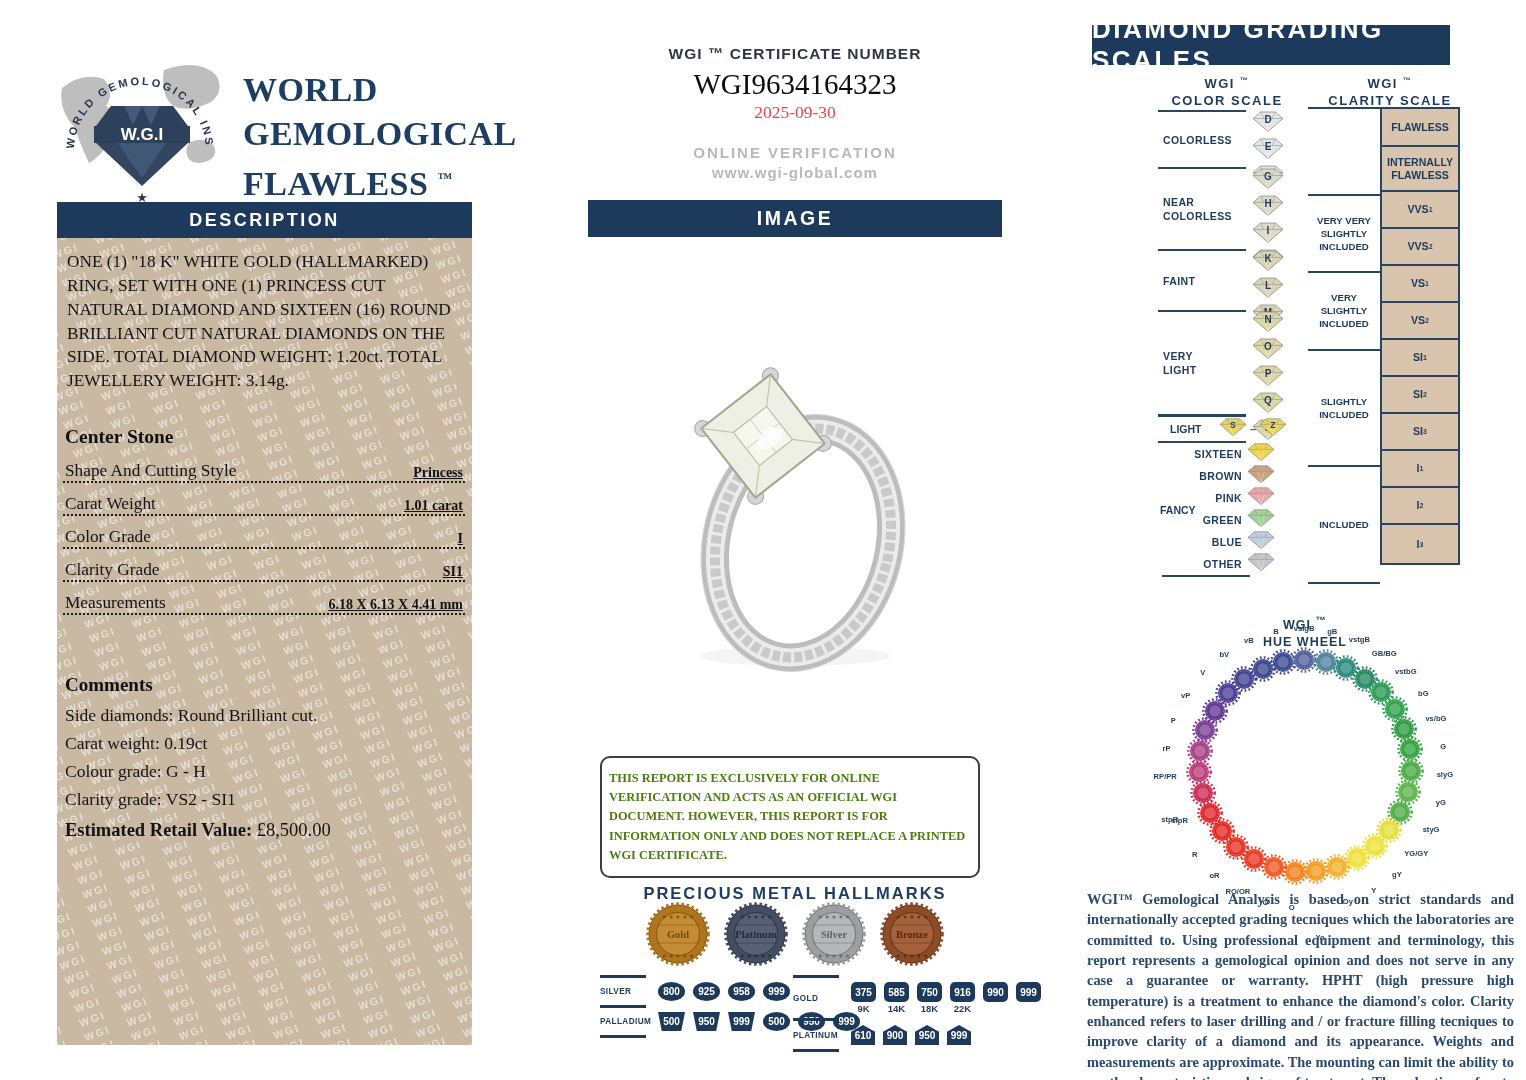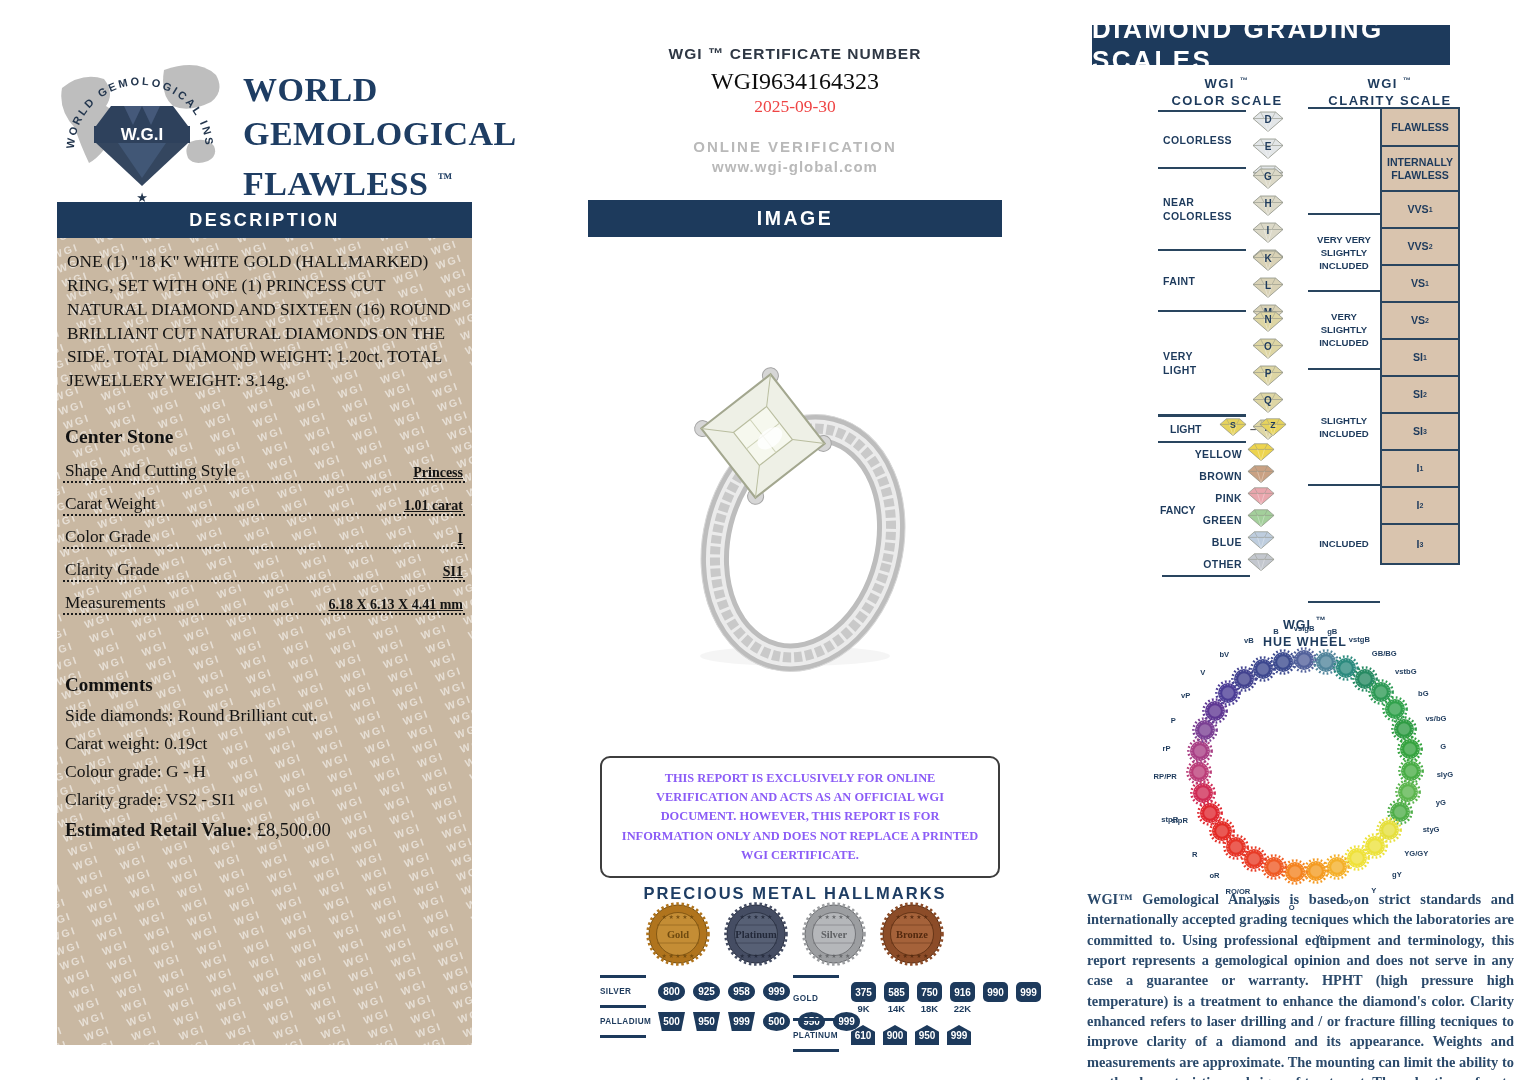--- a/index.html
+++ b/index.html
@@ -25,28 +25,28 @@
   .cs-row{display:flex;justify-content:space-between;align-items:flex-end;border-bottom:2px dotted #1c1c1c;
     height:29px;margin-bottom:2px;font-size:17.3px;color:#141414;padding:0 2px;}
   .cs-row b{font-size:14px;text-decoration:underline;}
   #comments-title{left:8px;top:472px;font-size:19px;font-weight:bold;color:#111;}
   #comments-lines{left:8px;top:499px;font-size:17.5px;line-height:28px;color:#141414;}
   #erv{left:8px;top:618px;font-size:18.5px;color:#141414;}
   #erv b{font-size:18.5px;}
   
   #mid-head{left:585px;top:45px;width:420px;text-align:center;}
   #cert-label{font-family:var(--sans);font-weight:bold;font-size:15.5px;letter-spacing:1px;color:#2e3744;}
-  #cert-number{font-size:24px;color:#0d0d0d;margin-top:5px;}
+  #cert-number{font-size:29px;color:#0d0d0d;margin-top:5px;}
   #cert-date{font-size:17.5px;color:#ef4444;margin-top:1px;}
   #online-verif{font-family:var(--sans);font-weight:bold;font-size:15px;letter-spacing:2px;color:#b9b9b9;margin-top:21px;}
   #website{font-family:var(--sans);font-weight:bold;font-size:15px;letter-spacing:1px;color:#b9b9b9;margin-top:3px;}
   #image-bar{left:588px;top:200px;width:414px;height:37px;font-size:19.5px;letter-spacing:2.5px;}
   #ring-box{left:645px;top:338px;width:310px;height:335px;}
-  #notice-box{left:600px;top:756px;width:362px;border:2px solid #3d3d3d;border-radius:10px;padding:11px 17px;
-    text-align:center;font-weight:bold;font-size:12.4px;line-height:1.55;color:#8b5cf6;}
+  #notice-box{left:600px;top:756px;width:362px;border:2px solid #3d3d3d;border-radius:10px;padding:11px 7px;
+    text-align:left;font-weight:bold;font-size:12.4px;line-height:1.55;color:#4d7c0f;}
   #pmh-header{left:588px;top:884px;width:414px;text-align:center;font-family:var(--sans);font-weight:bold;
     font-size:16.5px;letter-spacing:2px;color:#1e3d63;}
   #medallions{left:588px;top:902px;width:414px;display:flex;justify-content:center;gap:14px;}
   .hm-group{position:absolute;}
   .hm-rule{width:46px;height:3px;background:var(--navy);}
   .hm-row{display:flex;align-items:center;}
   .hm-label{width:52px;font-family:var(--sans);font-weight:bold;font-size:8.2px;letter-spacing:.4px;color:var(--navy);}
   .hm-marks{display:flex;align-items:flex-start;gap:8px;margin-left:6px;}
   .hm-mark{min-width:21px;height:19px;background:var(--navy);color:#fff;font-family:var(--sans);font-weight:bold;
     font-size:10px;display:inline-flex;align-items:center;justify-content:center;padding:0 3px;box-sizing:border-box;}
@@ -505,21 +505,21 @@
             <line x1="9.5" y1="2" x2="13" y2="8.5" stroke="#8e9286" stroke-width="0.5"></line>
             <line x1="24.5" y1="2" x2="21" y2="8.5" stroke="#8e9286" stroke-width="0.5"></line>
             <line x1="13" y1="8.5" x2="17" y2="21.5" stroke="#ffffff" stroke-width="0.6" opacity="0.6"></line>
             <line x1="21" y1="8.5" x2="17" y2="21.5" stroke="#ffffff" stroke-width="0.6" opacity="0.6"></line>
             <text x="17" y="12.5" text-anchor="middle" font-size="10" font-weight="bold" font-family="Liberation Sans,sans-serif" fill="#1d3a5c">Z</text>
           </svg></span>
       </div>
       <div id="fancy-block">
         <div id="fancy-label">FANCY</div>
         <div class="fancy-row">
-          <div class="fancy-name">YELLOW</div>
+          <div class="fancy-name">SIXTEEN</div>
           <span><svg width="30" height="20" viewBox="0 0 34 23">
               <polygon points="2,8.5 9.5,2 24.5,2 32,8.5 17,21.5" fill="#edd44e" stroke="#8e9286" stroke-width="0.8"></polygon>
               <line x1="2" y1="8.5" x2="32" y2="8.5" stroke="#8e9286" stroke-width="0.6"></line>
               <line x1="9.5" y1="2" x2="13" y2="8.5" stroke="#8e9286" stroke-width="0.5"></line>
               <line x1="24.5" y1="2" x2="21" y2="8.5" stroke="#8e9286" stroke-width="0.5"></line>
               <line x1="13" y1="8.5" x2="17" y2="21.5" stroke="#ffffff" stroke-width="0.6" opacity="0.6"></line>
               <line x1="21" y1="8.5" x2="17" y2="21.5" stroke="#ffffff" stroke-width="0.6" opacity="0.6"></line>
             </svg></span>
         </div>
         <div class="fancy-row">
@@ -575,21 +575,21 @@
               <line x1="24.5" y1="2" x2="21" y2="8.5" stroke="#8e9286" stroke-width="0.5"></line>
               <line x1="13" y1="8.5" x2="17" y2="21.5" stroke="#ffffff" stroke-width="0.6" opacity="0.6"></line>
               <line x1="21" y1="8.5" x2="17" y2="21.5" stroke="#ffffff" stroke-width="0.6" opacity="0.6"></line>
             </svg></span>
         </div>
         <div id="fancy-rule"></div>
       </div>
     </div>
   <div class="abs" id="clarity-labels">
       <div class="cl-group" style="height: 84.5px;"></div>
-      <div class="cl-group" style="height: 75.5px; margin-top: 19px;">VERY VERY<br>SLIGHTLY<br>INCLUDED</div>
+      <div class="cl-group" style="height: 75.5px;">VERY VERY<br>SLIGHTLY<br>INCLUDED</div>
       <div class="cl-group" style="height: 75.5px;">VERY<br>SLIGHTLY<br>INCLUDED</div>
       <div class="cl-group" style="height: 114.5px;">SLIGHTLY<br>INCLUDED</div>
       <div class="cl-group" style="height: 114.5px;">INCLUDED</div>
     </div>
   <div class="abs" id="clarity-cells">
       <div class="cl-cell" style="height: 38px;">FLAWLESS</div>
       <div class="cl-cell" style="height: 45px;">INTERNALLY FLAWLESS</div>
       <div class="cl-cell" style="height: 37px;">VVS<sub>1</sub></div>
       <div class="cl-cell" style="height: 37px;">VVS<sub>2</sub></div>
       <div class="cl-cell" style="height: 37px;">VS<sub>1</sub></div>

